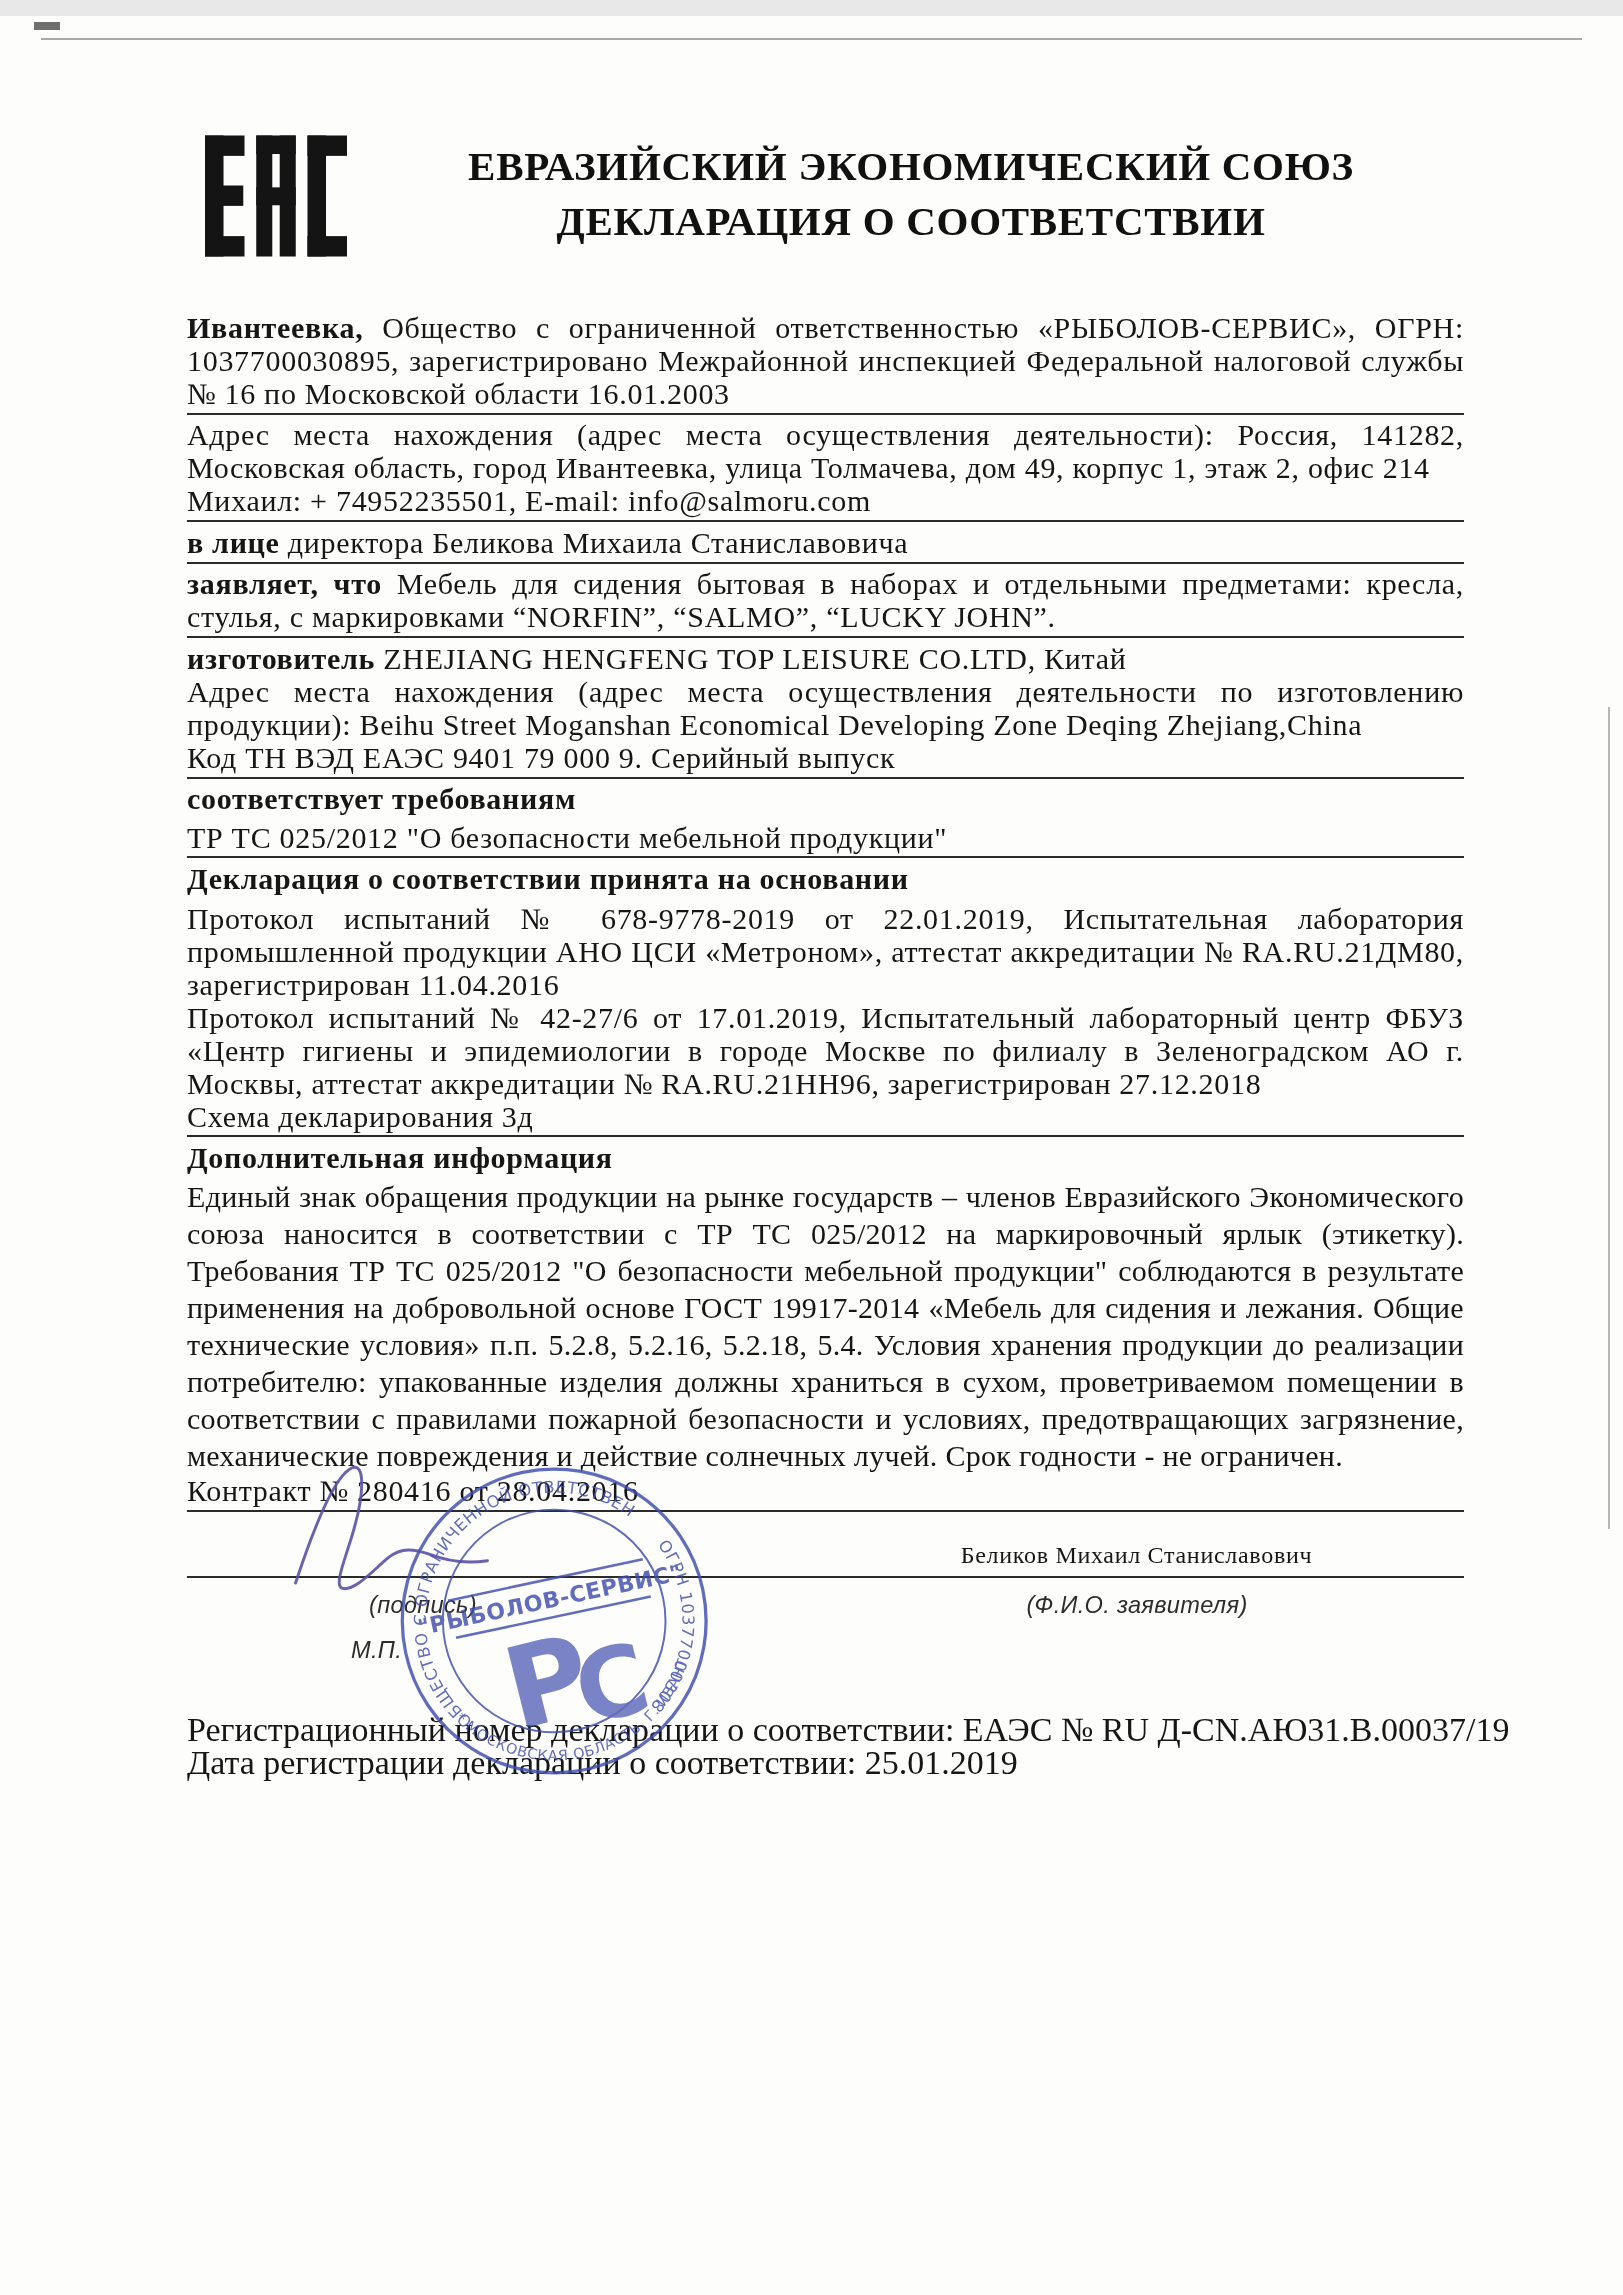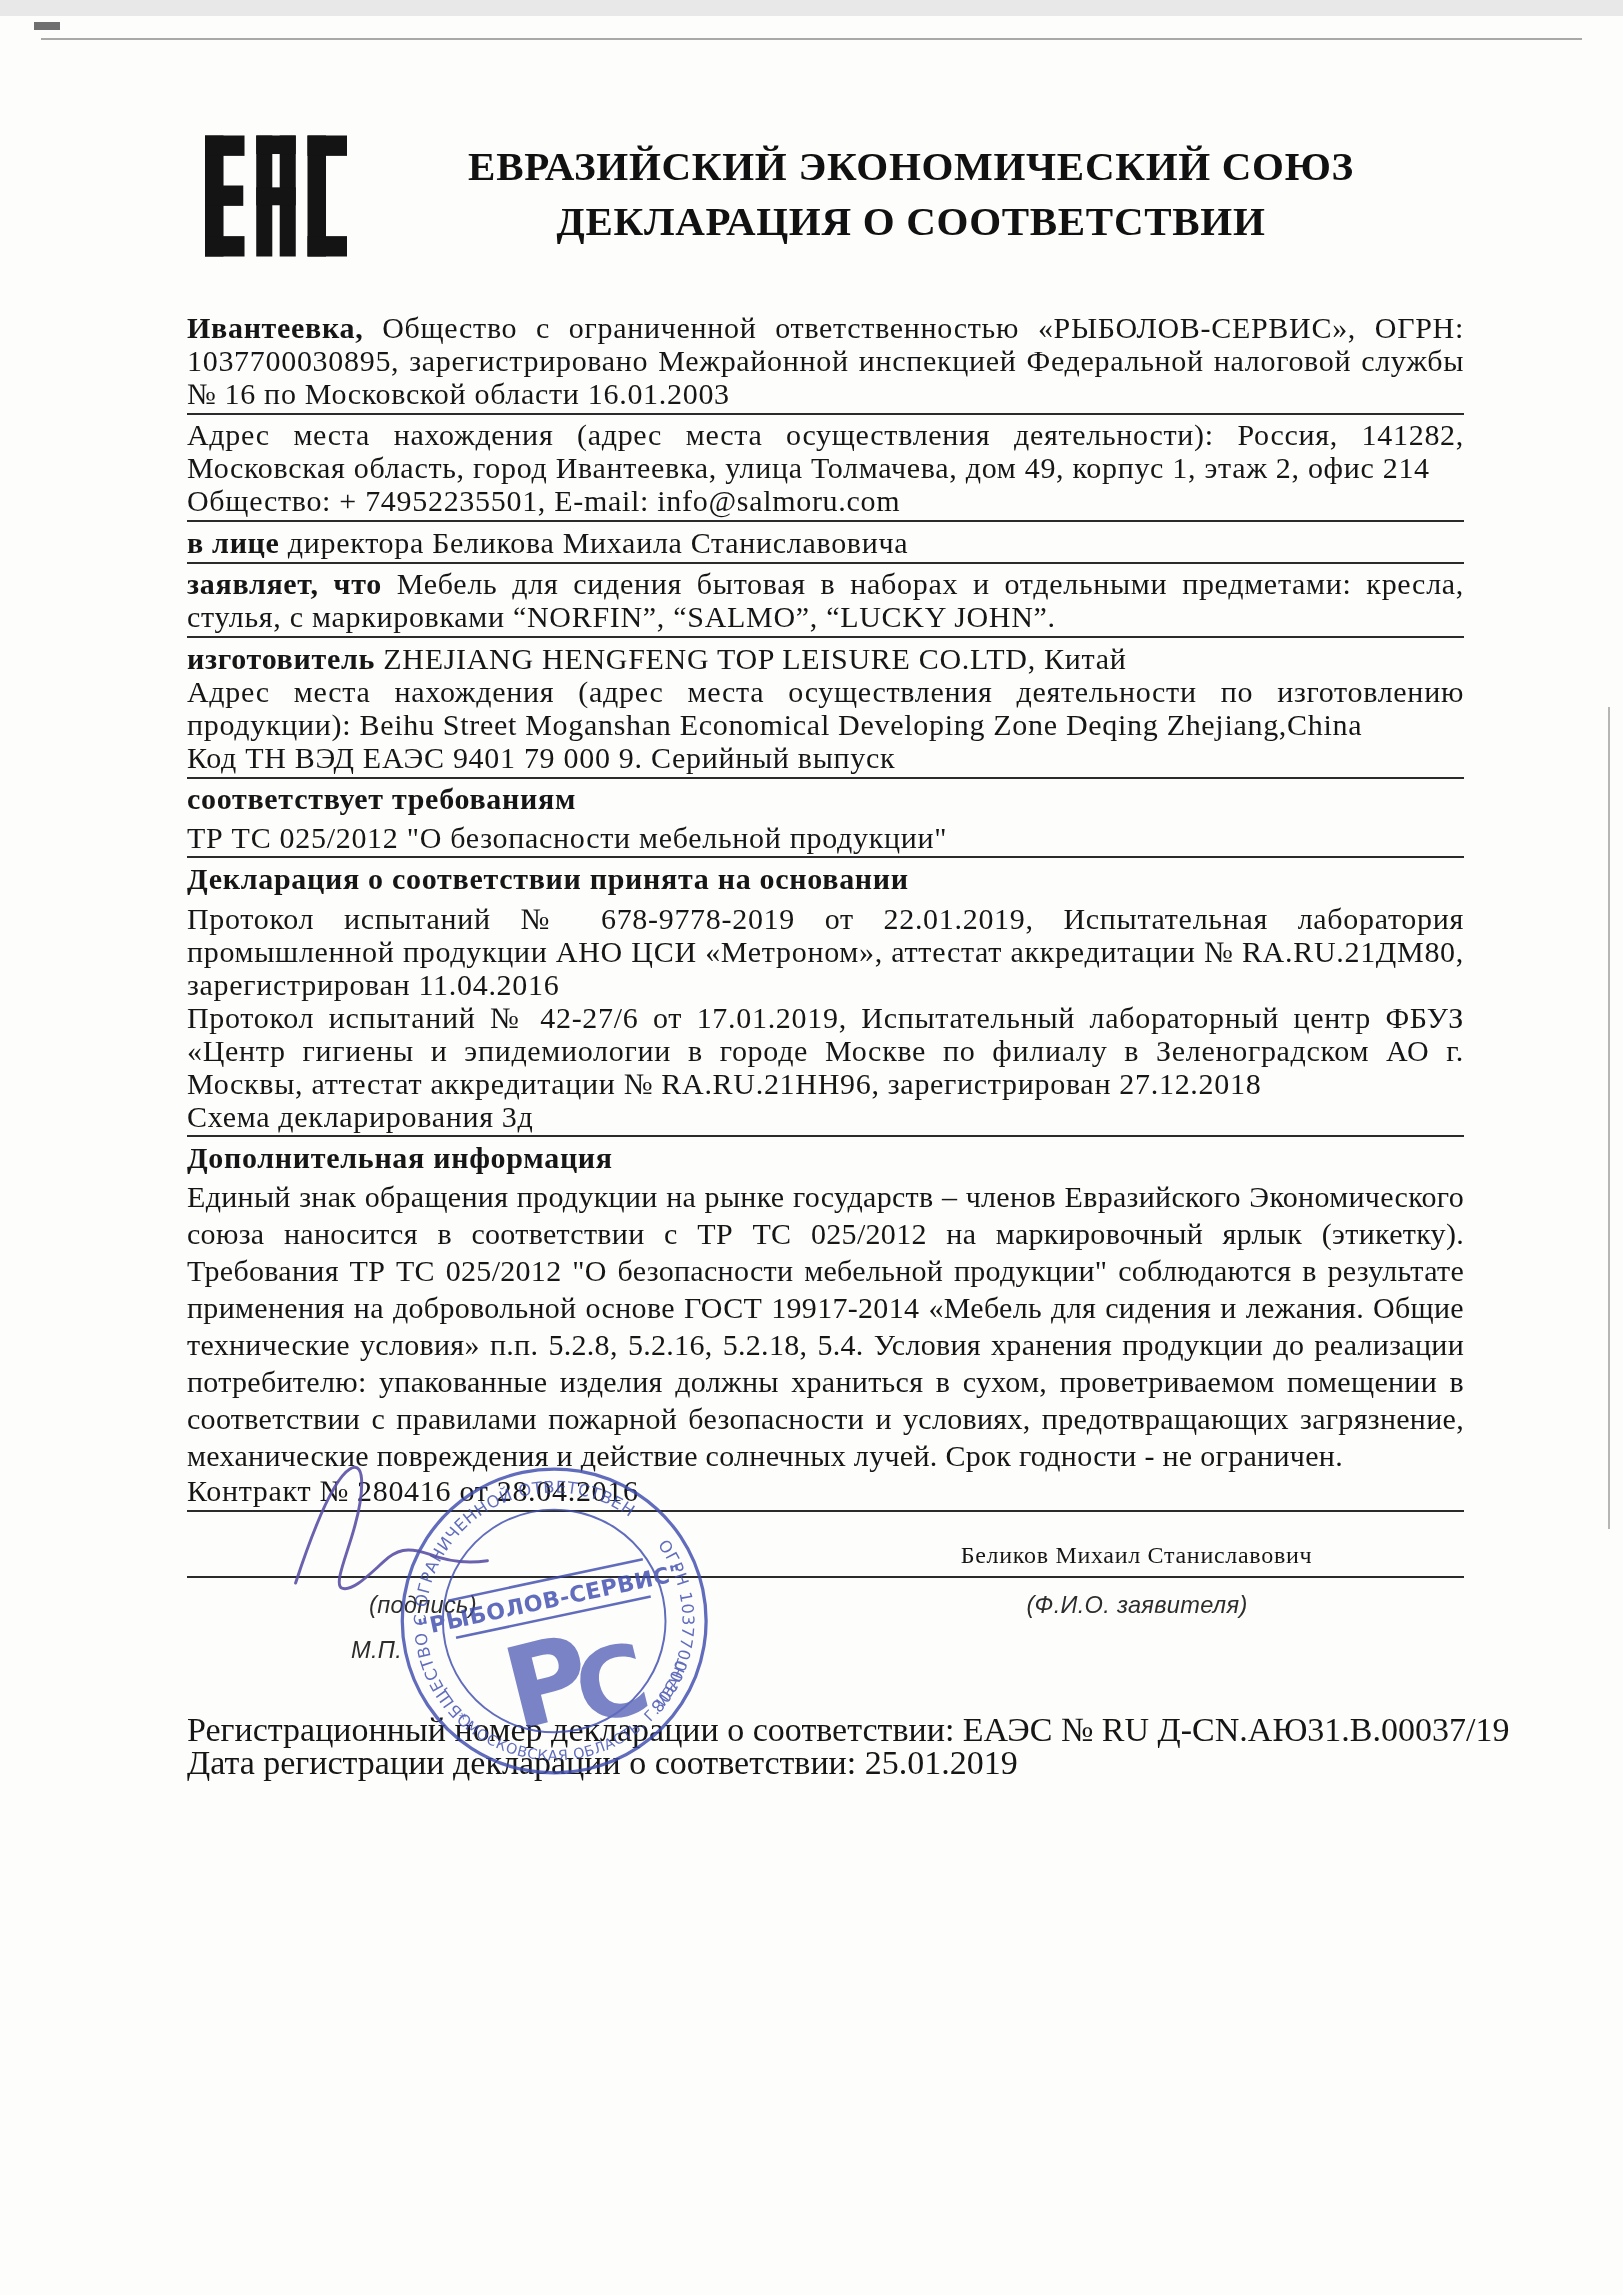--- a/index.html
+++ b/index.html
@@ -78,21 +78,21 @@
     <div>ЕВРАЗИЙСКИЙ ЭКОНОМИЧЕСКИЙ СОЮЗ</div>
     <div>ДЕКЛАРАЦИЯ О СООТВЕТСТВИИ</div>
   </div>
 
   <div class="content">
 
     <p class="j"><b class="lb">Ивантеевка,</b> <span>Общество с ограниченной ответственностью «РЫБОЛОВ-СЕРВИС», ОГРН: 1037700030895, зарегистрировано Межрайонной инспекцией Федеральной налоговой службы № 16 по Московской области 16.01.2003</span></p>
     <hr class="rule">
 
     <p class="j"><span>Адрес места нахождения (адрес места осуществления деятельности): Россия, 141282, Московская область, город Ивантеевка, улица Толмачева, дом 49, корпус 1, этаж 2, офис 214</span></p>
-    <p><span>Общество: + 74952235501, E-mail: info@salmoru.com</span></p>
+    <p><span>Михаил: + 74952235501, E-mail: info@salmoru.com</span></p>
     <hr class="rule">
 
     <p><b class="lb">в лице</b> <span>директора Беликова Михаила Станиславовича</span></p>
     <hr class="rule">
 
     <p class="j"><b class="lb">заявляет, что</b> <span>Мебель для сидения бытовая  в наборах и отдельными предметами: кресла, стулья, с маркировками “NORFIN”, “SALMO”, “LUCKY JOHN”.</span></p>
     <hr class="rule">
 
     <p><b class="lb">изготовитель</b> <span>ZHEJIANG HENGFENG TOP LEISURE CO.LTD, Китай</span></p>
     <p class="j"><span>Адрес места нахождения (адрес места осуществления деятельности по изготовлению продукции): Beihu Street Moganshan Economical Developing Zone Deqing Zhejiang,China</span></p>

